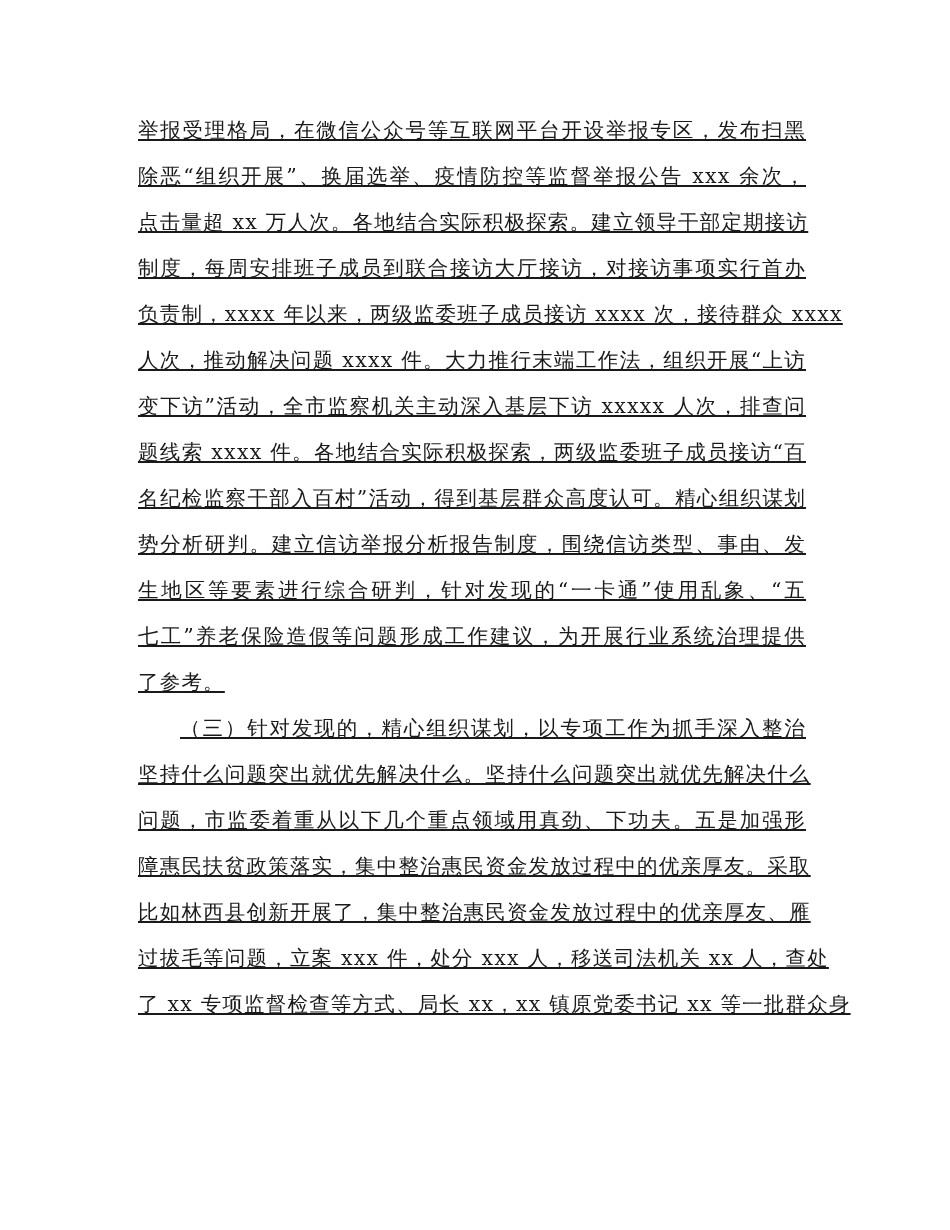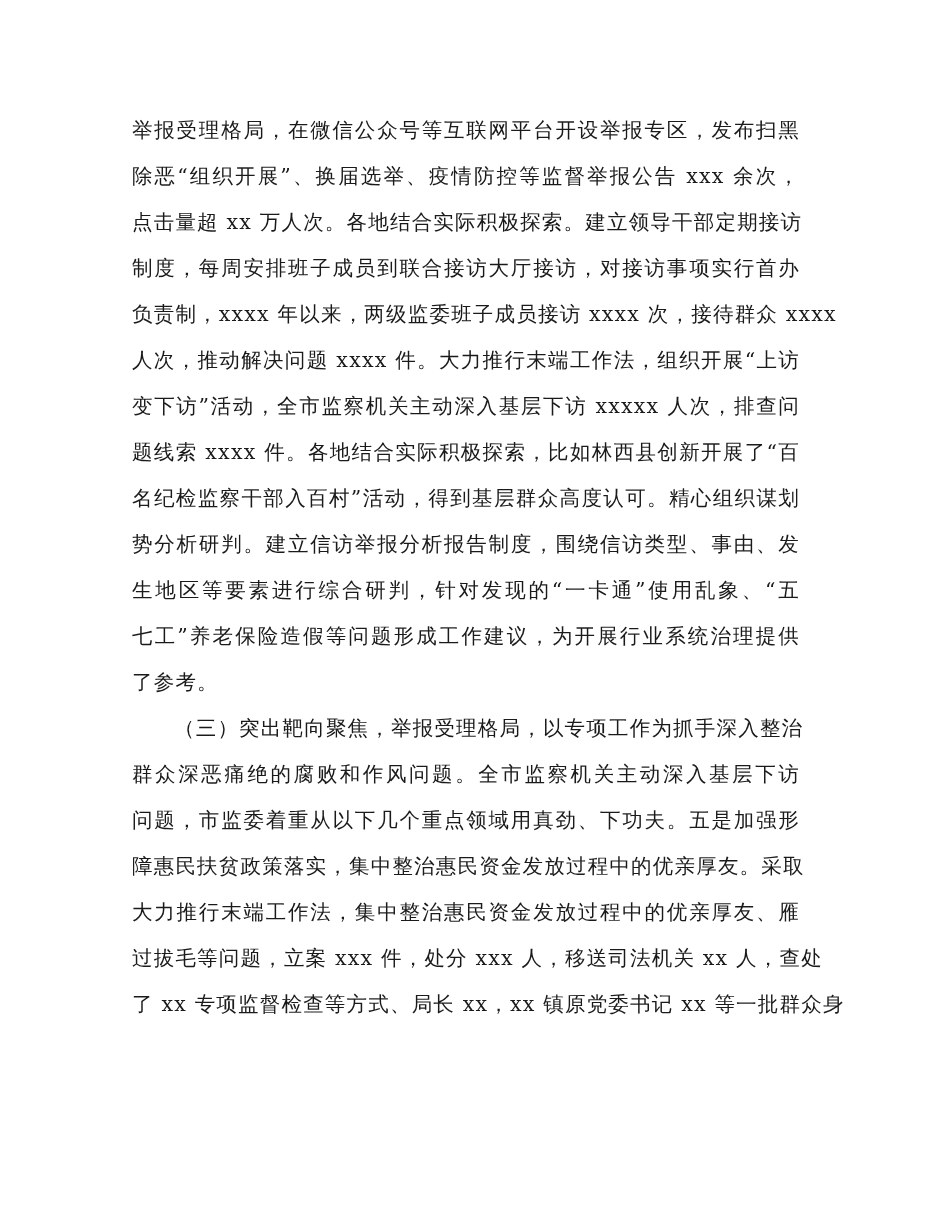--- a/index.html
+++ b/index.html
@@ -18,23 +18,24 @@
   .page {
     position: absolute;
     left: 0;
     top: 0;
     width: 950px;
     height: 1230px;
     background: #ffffff;
   }
   .text-body {
     position: absolute;
-    left: 132px;
+    left: 138px;
     top: 107px;
     width: 668px;
+    text-decoration: underline;
   }
   .line {
     display: block;
     height: 46px;
     line-height: 46px;
     font-size: 20.5px;
     white-space: nowrap;
     letter-spacing: 1.2px;
     text-align: justify;
     text-align-last: justify;
@@ -53,32 +54,32 @@
   <div class="text-body">
 
     <div>
       <span class="line">举报受理格局，在微信公众号等互联网平台开设举报专区，发布扫黑</span>
       <span class="line">除恶“组织开展”、换届选举、疫情防控等监督举报公告 xxx 余次，</span>
       <span class="line">点击量超 xx 万人次。各地结合实际积极探索。建立领导干部定期接访</span>
       <span class="line">制度，每周安排班子成员到联合接访大厅接访，对接访事项实行首办</span>
       <span class="line">负责制，xxxx 年以来，两级监委班子成员接访 xxxx 次，接待群众 xxxx</span>
       <span class="line">人次，推动解决问题 xxxx 件。大力推行末端工作法，组织开展“上访</span>
       <span class="line">变下访”活动，全市监察机关主动深入基层下访 xxxxx 人次，排查问</span>
-      <span class="line">题线索 xxxx 件。各地结合实际积极探索，比如林西县创新开展了“百</span>
+      <span class="line">题线索 xxxx 件。各地结合实际积极探索，两级监委班子成员接访“百</span>
       <span class="line">名纪检监察干部入百村”活动，得到基层群众高度认可。精心组织谋划</span>
       <span class="line">势分析研判。建立信访举报分析报告制度，围绕信访类型、事由、发</span>
       <span class="line">生地区等要素进行综合研判，针对发现的“一卡通”使用乱象、“五</span>
       <span class="line">七工”养老保险造假等问题形成工作建议，为开展行业系统治理提供</span>
       <span class="line last">了参考。</span>
     </div>
 
     <div>
-      <span class="line indent">（三）突出靶向聚焦，举报受理格局，以专项工作为抓手深入整治</span>
-      <span class="line">群众深恶痛绝的腐败和作风问题。全市监察机关主动深入基层下访</span>
+      <span class="line indent">（三）针对发现的，精心组织谋划，以专项工作为抓手深入整治</span>
+      <span class="line">坚持什么问题突出就优先解决什么。坚持什么问题突出就优先解决什么</span>
       <span class="line">问题，市监委着重从以下几个重点领域用真劲、下功夫。五是加强形</span>
       <span class="line">障惠民扶贫政策落实，集中整治惠民资金发放过程中的优亲厚友。采取</span>
-      <span class="line">大力推行末端工作法，集中整治惠民资金发放过程中的优亲厚友、雁</span>
+      <span class="line">比如林西县创新开展了，集中整治惠民资金发放过程中的优亲厚友、雁</span>
       <span class="line">过拔毛等问题，立案 xxx 件，处分 xxx 人，移送司法机关 xx 人，查处</span>
       <span class="line">了 xx 专项监督检查等方式、局长 xx，xx 镇原党委书记 xx 等一批群众身</span>
     </div>
 
   </div>
 </div>
 
 </body></html>

